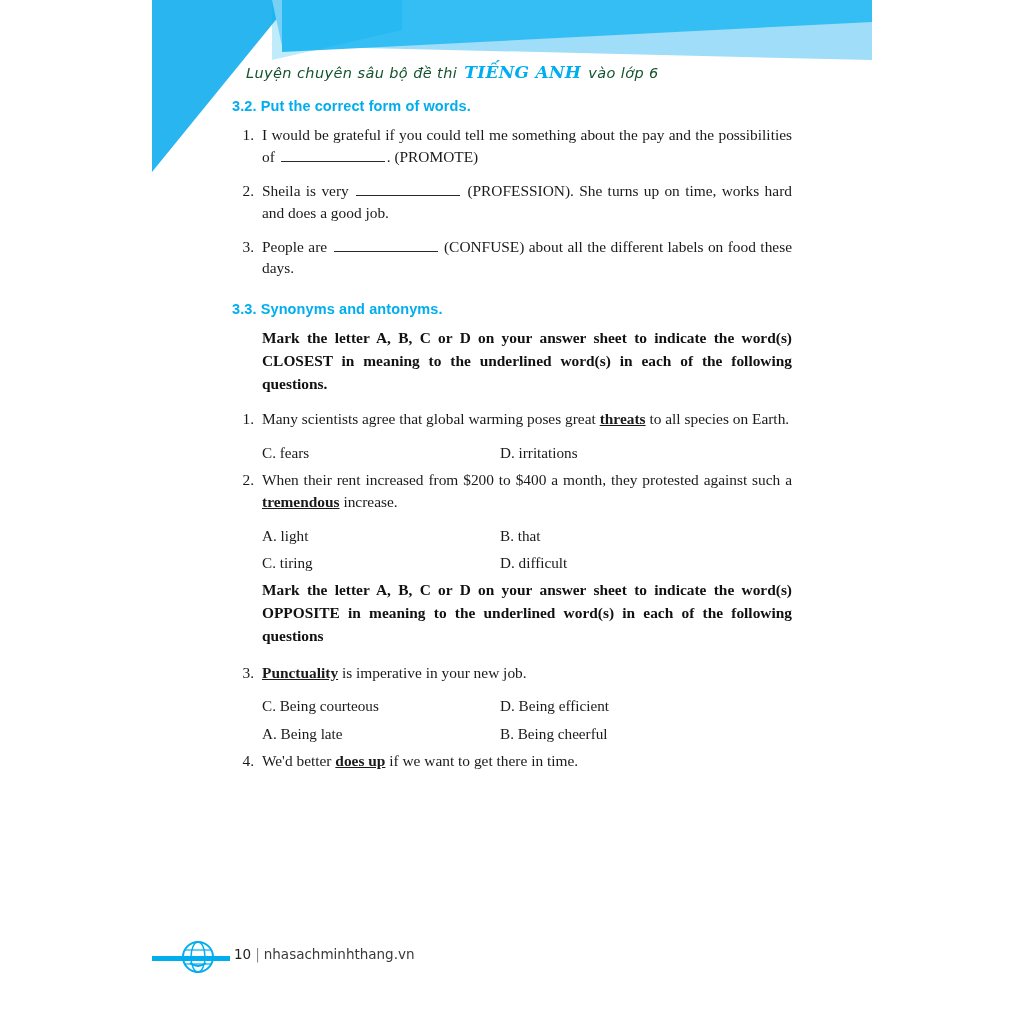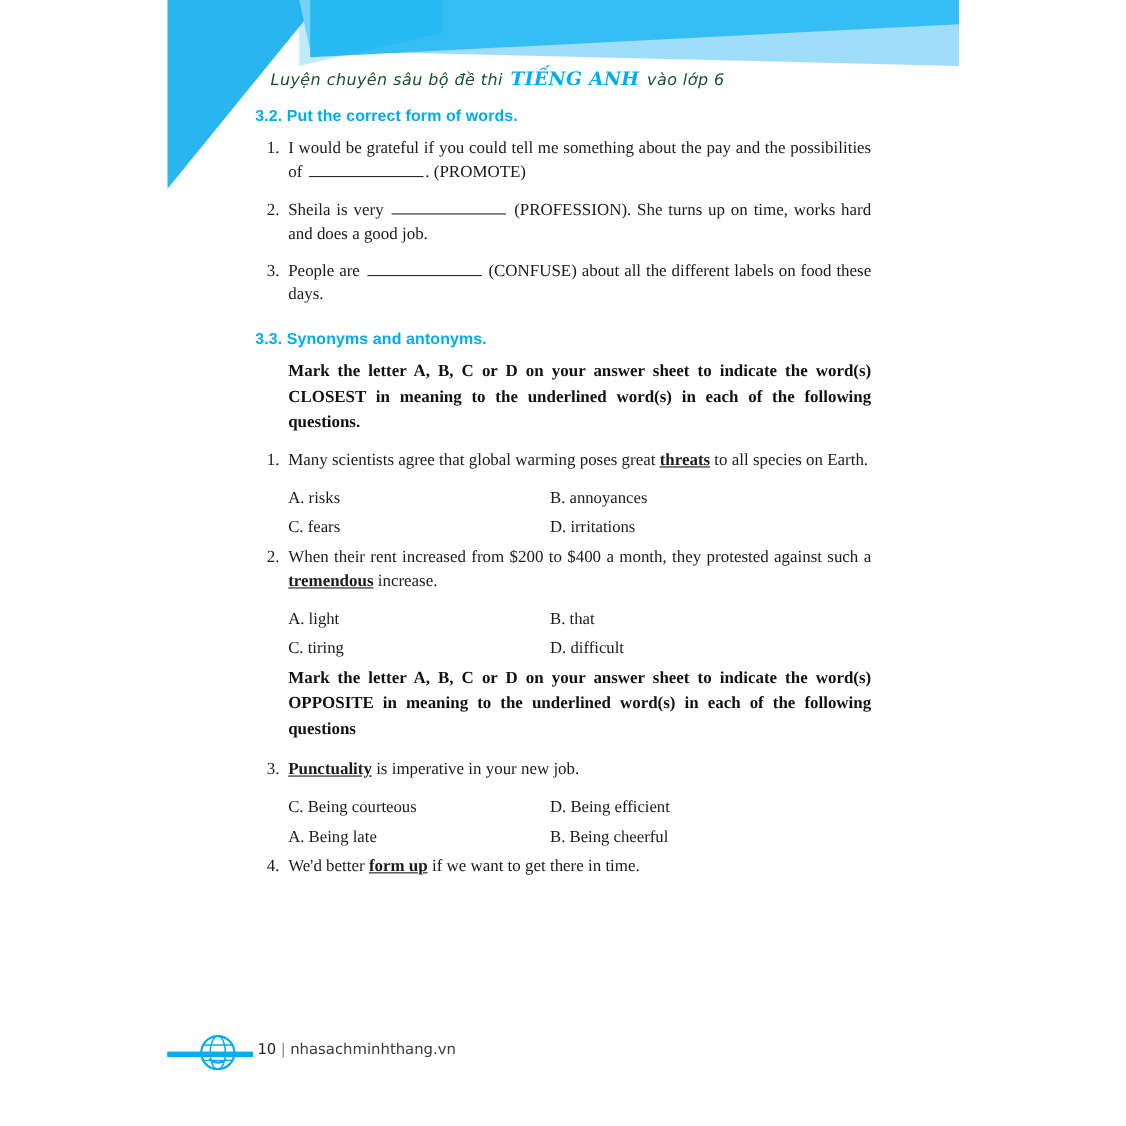--- a/index.html
+++ b/index.html
@@ -229,24 +229,20 @@
     <div class="qlist">
 
       <div class="q">
         <span class="num">1.</span>
         <span>Many scientists agree that global warming poses great</span>
         <u class="underlined">threats</u>
         <span>to all species on Earth.</span>
       </div>
       <div class="options">
         <div class="opt-row">
-          <span class="opt first">A. risks</span>
-          <span class="opt">B. annoyances</span>
-        </div>
-        <div class="opt-row">
           <span class="opt first">C. fears</span>
           <span class="opt">D. irritations</span>
         </div>
       </div>
 
       <div class="q">
         <span class="num">2.</span>
         <span>When their rent increased from $200 to $400 a month, they protested against such a</span>
         <u class="underlined">tremendous</u>
         <span>increase.</span>
@@ -280,21 +276,21 @@
         </div>
         <div class="opt-row">
           <span class="opt first">A. Being late</span>
           <span class="opt">B. Being cheerful</span>
         </div>
       </div>
 
       <div class="q">
         <span class="num">4.</span>
         <span>We'd better</span>
-        <u class="underlined">form up</u>
+        <u class="underlined">does up</u>
         <span>if we want to get there in time.</span>
       </div>
 
     </div>
 
   </div>
 
   <div class="footer">
     <div class="footer-bar"></div>
     <div class="globe">

